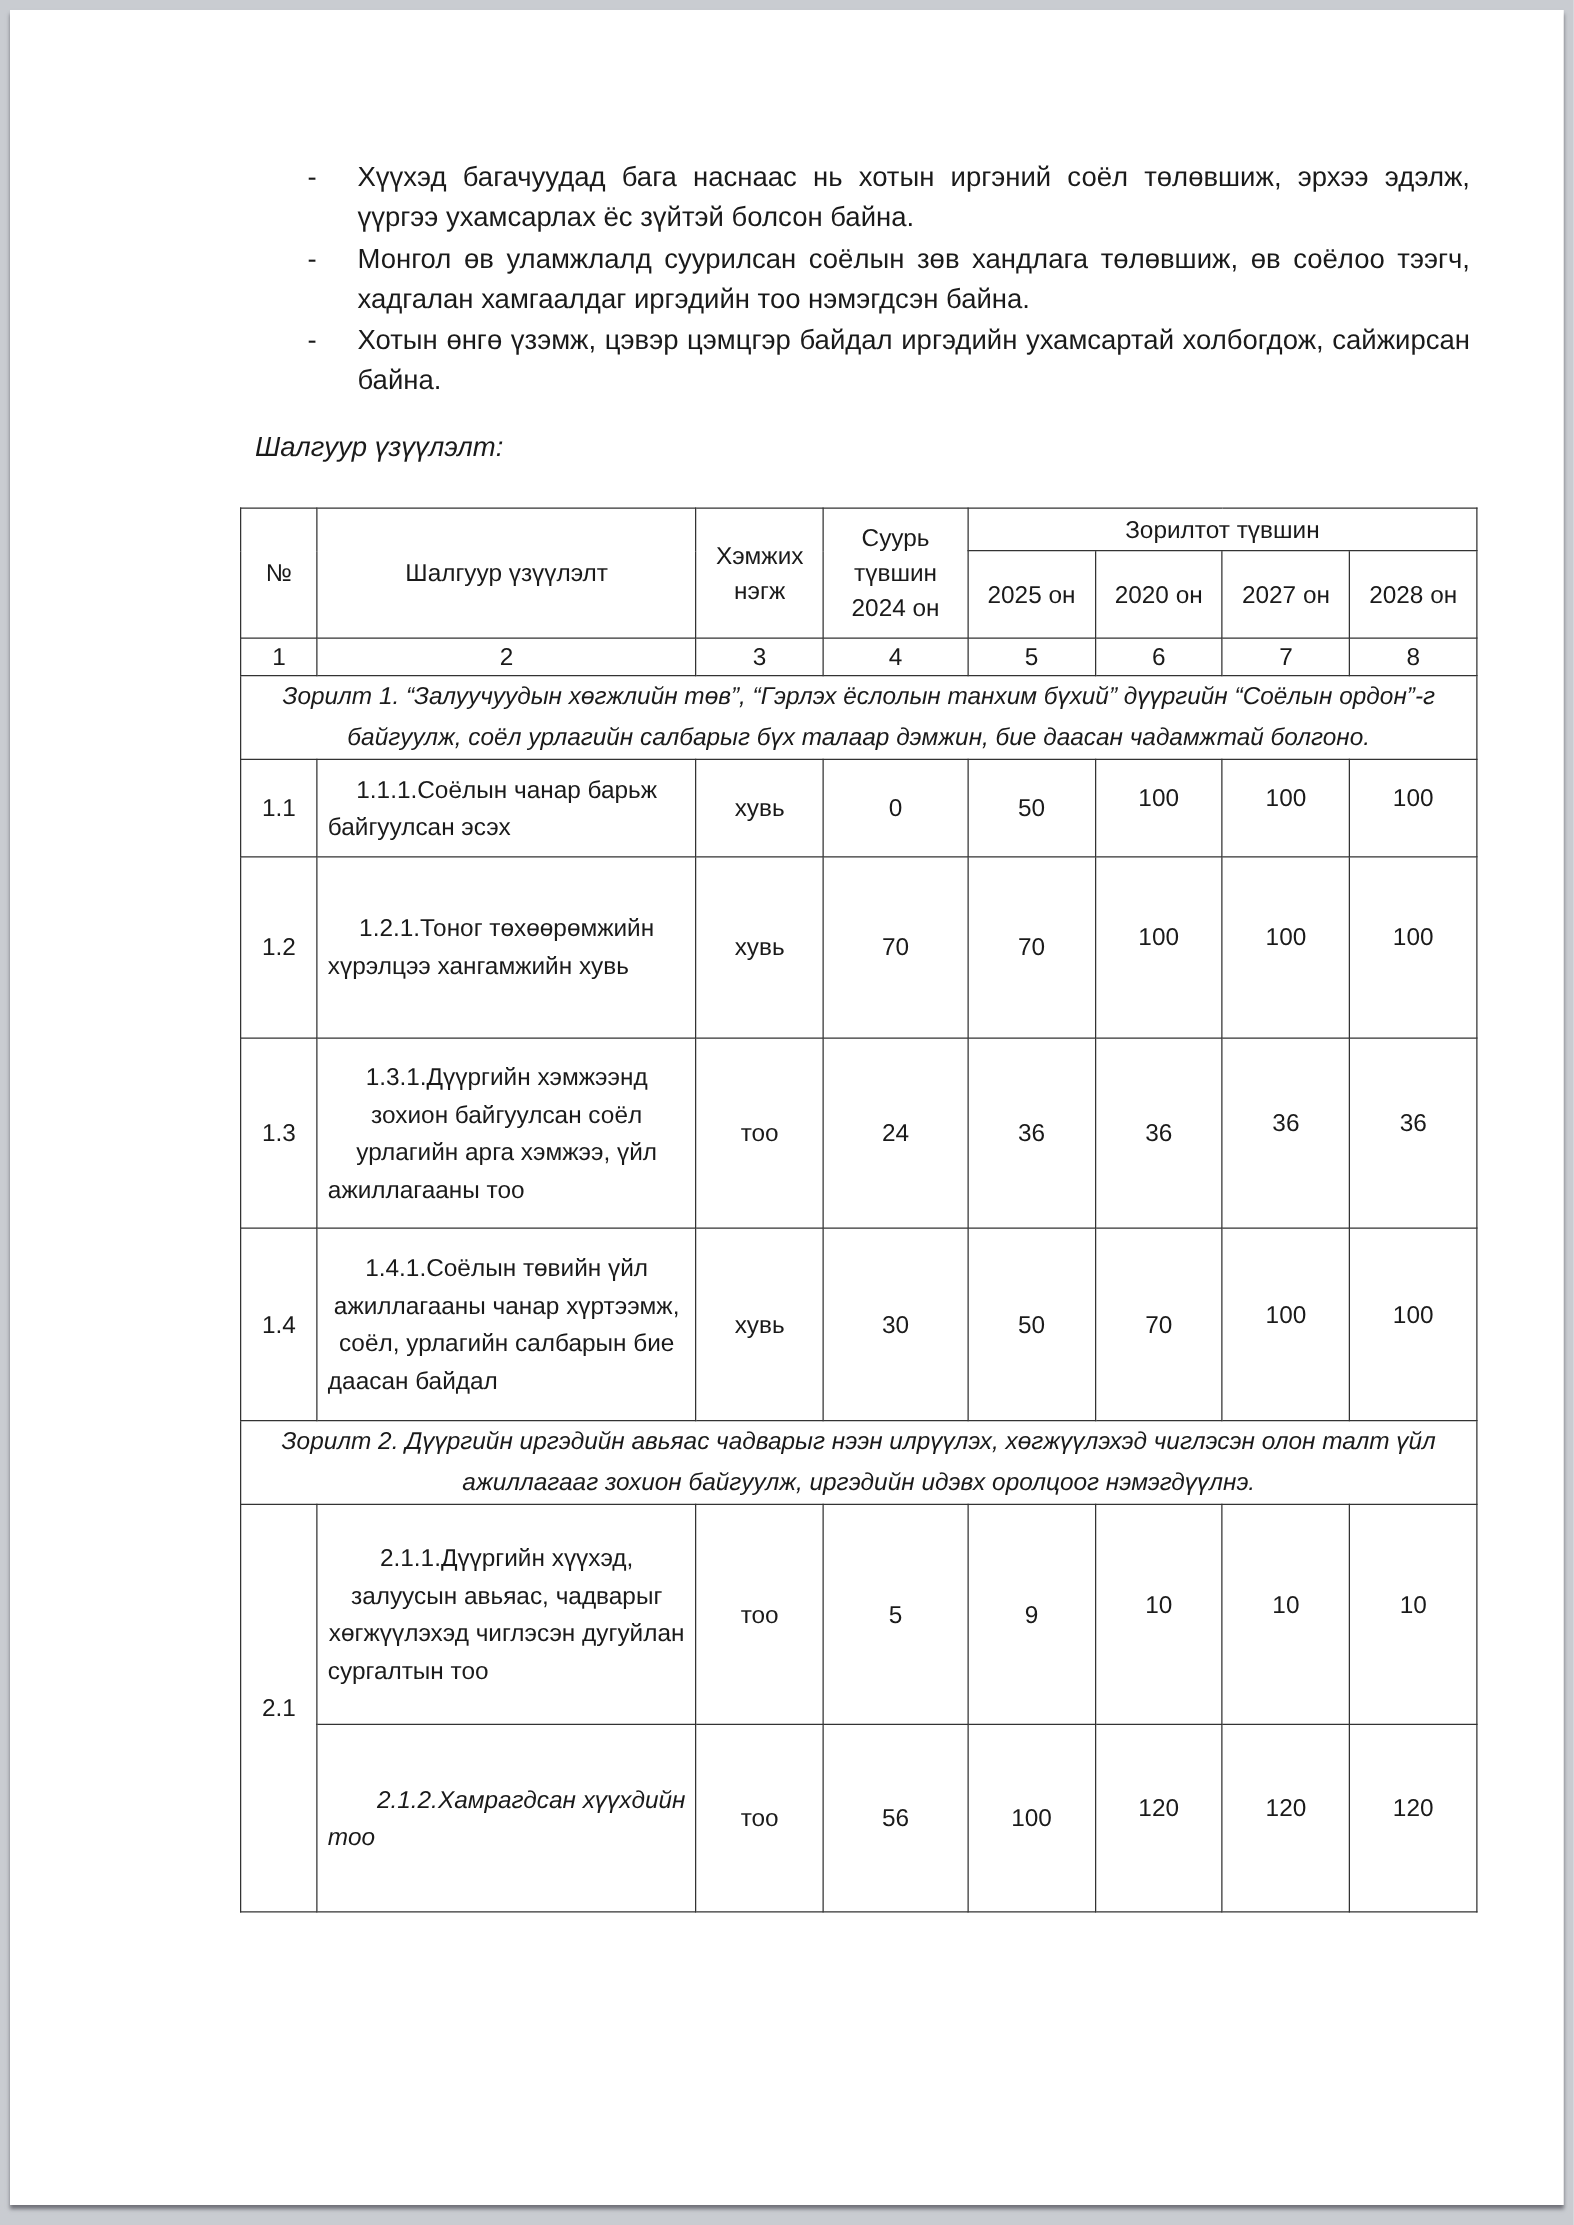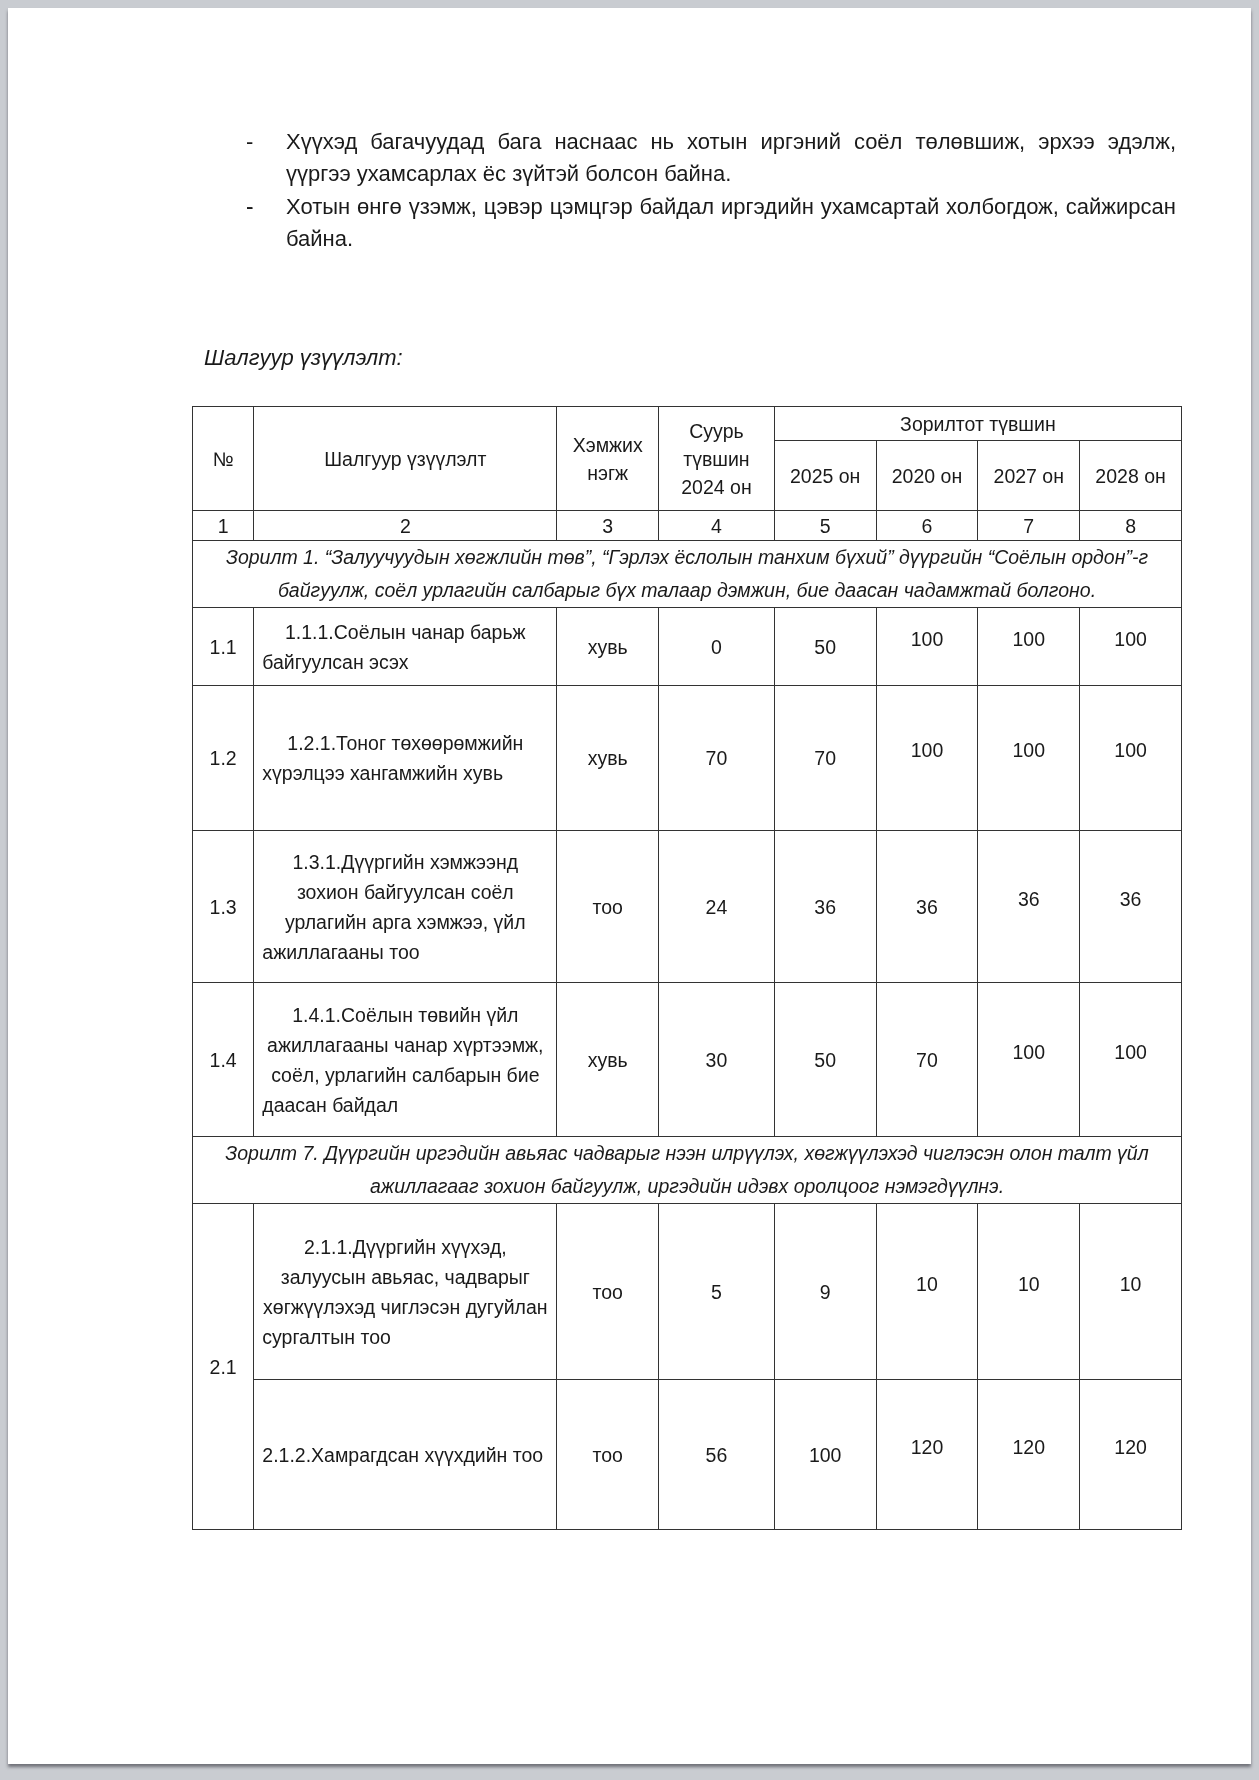--- a/index.html
+++ b/index.html
@@ -105,20 +105,21 @@
 
 <div class="page">
 
   <ul class="bullets">
     <li>
       <span class="dash">-</span>
       <span>Хүүхэд багачуудад бага наснаас нь хотын иргэний соёл төлөвшиж, эрхээ эдэлж, үүргээ ухамсарлах ёс зүйтэй болсон байна.</span>
     </li>
     <li>
       <span class="dash">-</span>
+      <span>Монгол өв уламжлалд суурилсан соёлын зөв хандлага төлөвшиж, өв соёлоо тээгч, хадгалан хамгаалдаг иргэдийн тоо нэмэгдсэн байна.</span>
     </li>
     <li>
       <span class="dash">-</span>
       <span>Хотын өнгө үзэмж, цэвэр цэмцгэр байдал иргэдийн ухамсартай холбогдож, сайжирсан байна.</span>
     </li>
   </ul>
 
   <p class="criteria-heading">Шалгуур үзүүлэлт:</p>
 
   <table class="criteria">
@@ -201,36 +202,36 @@
         <td class="name">1.4.1.Соёлын төвийн үйл ажиллагааны чанар хүртээмж, соёл, урлагийн салбарын бие даасан байдал</td>
         <td>хувь</td>
         <td>30</td>
         <td>50</td>
         <td>70</td>
         <td class="num-raised"><span>100</span></td>
         <td class="num-raised"><span>100</span></td>
       </tr>
 
       <tr class="goal">
-        <td colspan="8">Зорилт 7. Дүүргийн иргэдийн авьяас чадварыг нээн илрүүлэх, хөгжүүлэхэд чиглэсэн олон талт үйл ажиллагааг зохион байгуулж, иргэдийн идэвх оролцоог нэмэгдүүлнэ.</td>
+        <td colspan="8">Зорилт 2. Дүүргийн иргэдийн авьяас чадварыг нээн илрүүлэх, хөгжүүлэхэд чиглэсэн олон талт үйл ажиллагааг зохион байгуулж, иргэдийн идэвх оролцоог нэмэгдүүлнэ.</td>
       </tr>
 
       <tr class="r211">
         <td rowspan="2" class="no-bottom" style="vertical-align:middle;margin-left:45px;"><span>2.1</span></td>
         <td class="name">2.1.1.Дүүргийн хүүхэд, залуусын авьяас, чадварыг хөгжүүлэхэд чиглэсэн дугуйлан сургалтын тоо</td>
         <td>тоо</td>
         <td>5</td>
         <td>9</td>
         <td class="num-raised"><span>10</span></td>
         <td class="num-raised"><span>10</span></td>
         <td class="num-raised"><span>10</span></td>
       </tr>
 
       <tr class="r212">
-        <td class="name" style="text-align:right;">2.1.2.Хамрагдсан хүүхдийн тоо</td>
+        <td class="name" style="text-align:right;font-style:italic;">2.1.2.Хамрагдсан хүүхдийн тоо</td>
         <td>тоо</td>
         <td>56</td>
         <td>100</td>
         <td class="num-raised"><span>120</span></td>
         <td class="num-raised"><span>120</span></td>
         <td class="num-raised"><span>120</span></td>
       </tr>
     </tbody>
   </table>
 

